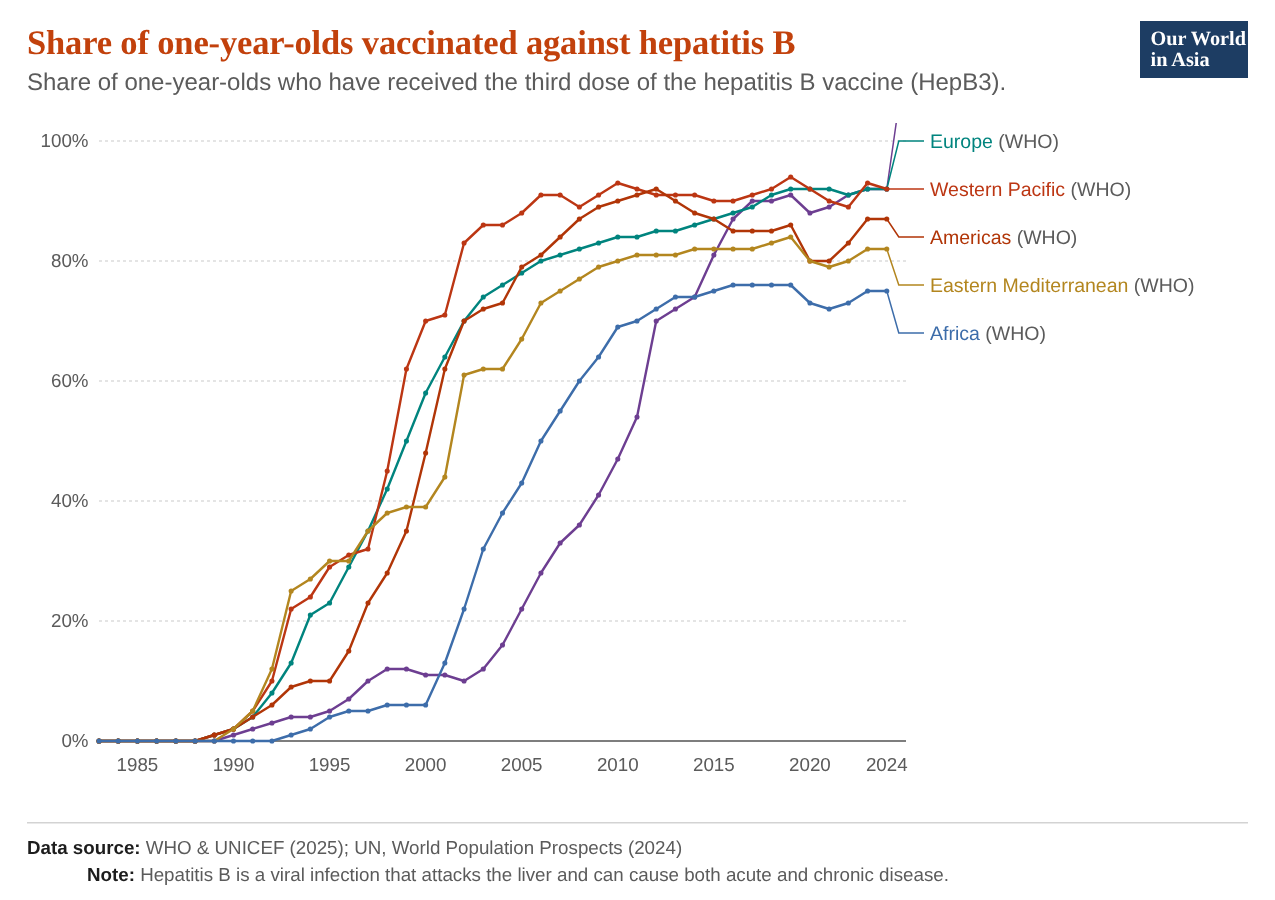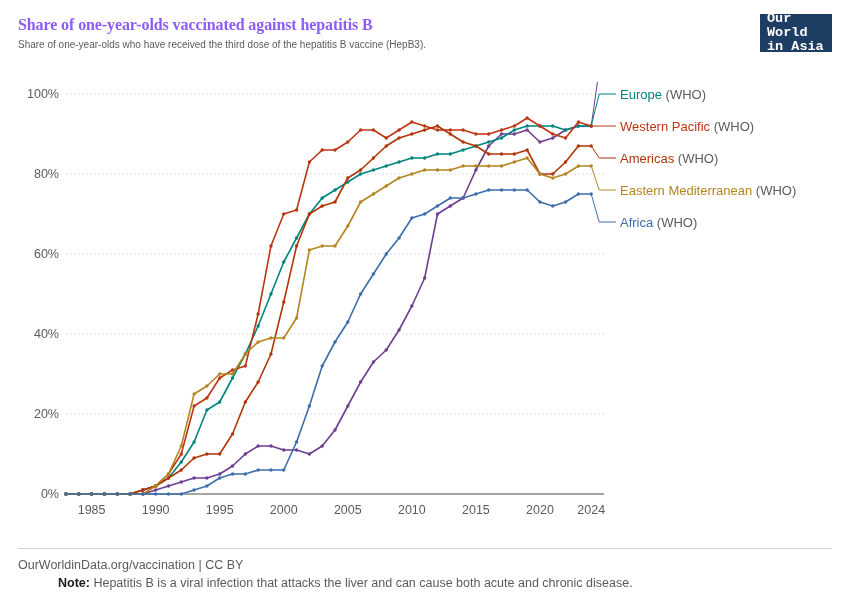--- a/index.html
+++ b/index.html
@@ -16,42 +16,42 @@
   }
   .page {
     position: relative;
     width: 850px;
     height: 600px;
     box-sizing: border-box;
     padding: 16px 18px 0 18px;
   }
   .chart-title {
     font-family: "Liberation Serif", serif;
-    font-size: 16px;
+    font-size: 23px;
     font-weight: 700;
-    color: #8b5cf6;
+    color: #c2410c;
     letter-spacing: -0.1px;
     margin: 0 0 4px 0;
     line-height: 1.15;
   }
   .chart-subtitle {
-    font-size: 10px;
+    font-size: 16px;
     color: #5b5b5b;
     margin: 0;
     line-height: 1.3;
   }
   .owid-logo {
     position: absolute;
     top: 14px;
     right: 18px;
     width: 72px;
     height: 38px;
     background: #1d3d63;
     color: #ffffff;
-    font-family: Liberation Mono, monospace;
+    font-family: Liberation Serif, serif;
     font-weight: 700;
     font-size: 13.5px;
     line-height: 1.05;
     display: flex;
     flex-direction: column;
     align-items: flex-start;
     justify-content: center;
     padding-left: 7px;
     box-sizing: border-box;
   }
@@ -397,21 +397,24 @@
         <circle cx="560.38" cy="112.00" r="1.7" fill="#3d6daa"></circle>
         <circle cx="573.19" cy="112.00" r="1.7" fill="#3d6daa"></circle>
         <path d="M573.19 112.00 L581.19 140.00 L598.00 140.00" fill="none" stroke="#3d6daa" stroke-width="1"></path>
         <text x="602" y="144.5" font-family="&quot;Liberation Sans&quot;, sans-serif" font-size="13" fill="#3d6daa"><tspan fill="#3d6daa">Africa </tspan><tspan fill="#5b5b5b">(WHO)</tspan></text>
       </svg>
   </div>
 
   <div class="footer">
     <div class="footer-rule"></div>
     <div class="footer-row">
-      <div class="footer-right">OurWorldinData.org/vaccination | CC BY</div>
+      <div>
+        <span class="footer-label">Data source:</span>
+        <span>WHO &amp; UNICEF (2025); UN, World Population Prospects (2024)</span>
+      </div>
     </div>
     <div class="footer-note">
       <span class="footer-label">Note:</span>
       <span>Hepatitis B is a viral infection that attacks the liver and can cause both acute and chronic disease.</span>
     </div>
   </div>
 
 </div>
 
 </body></html>

